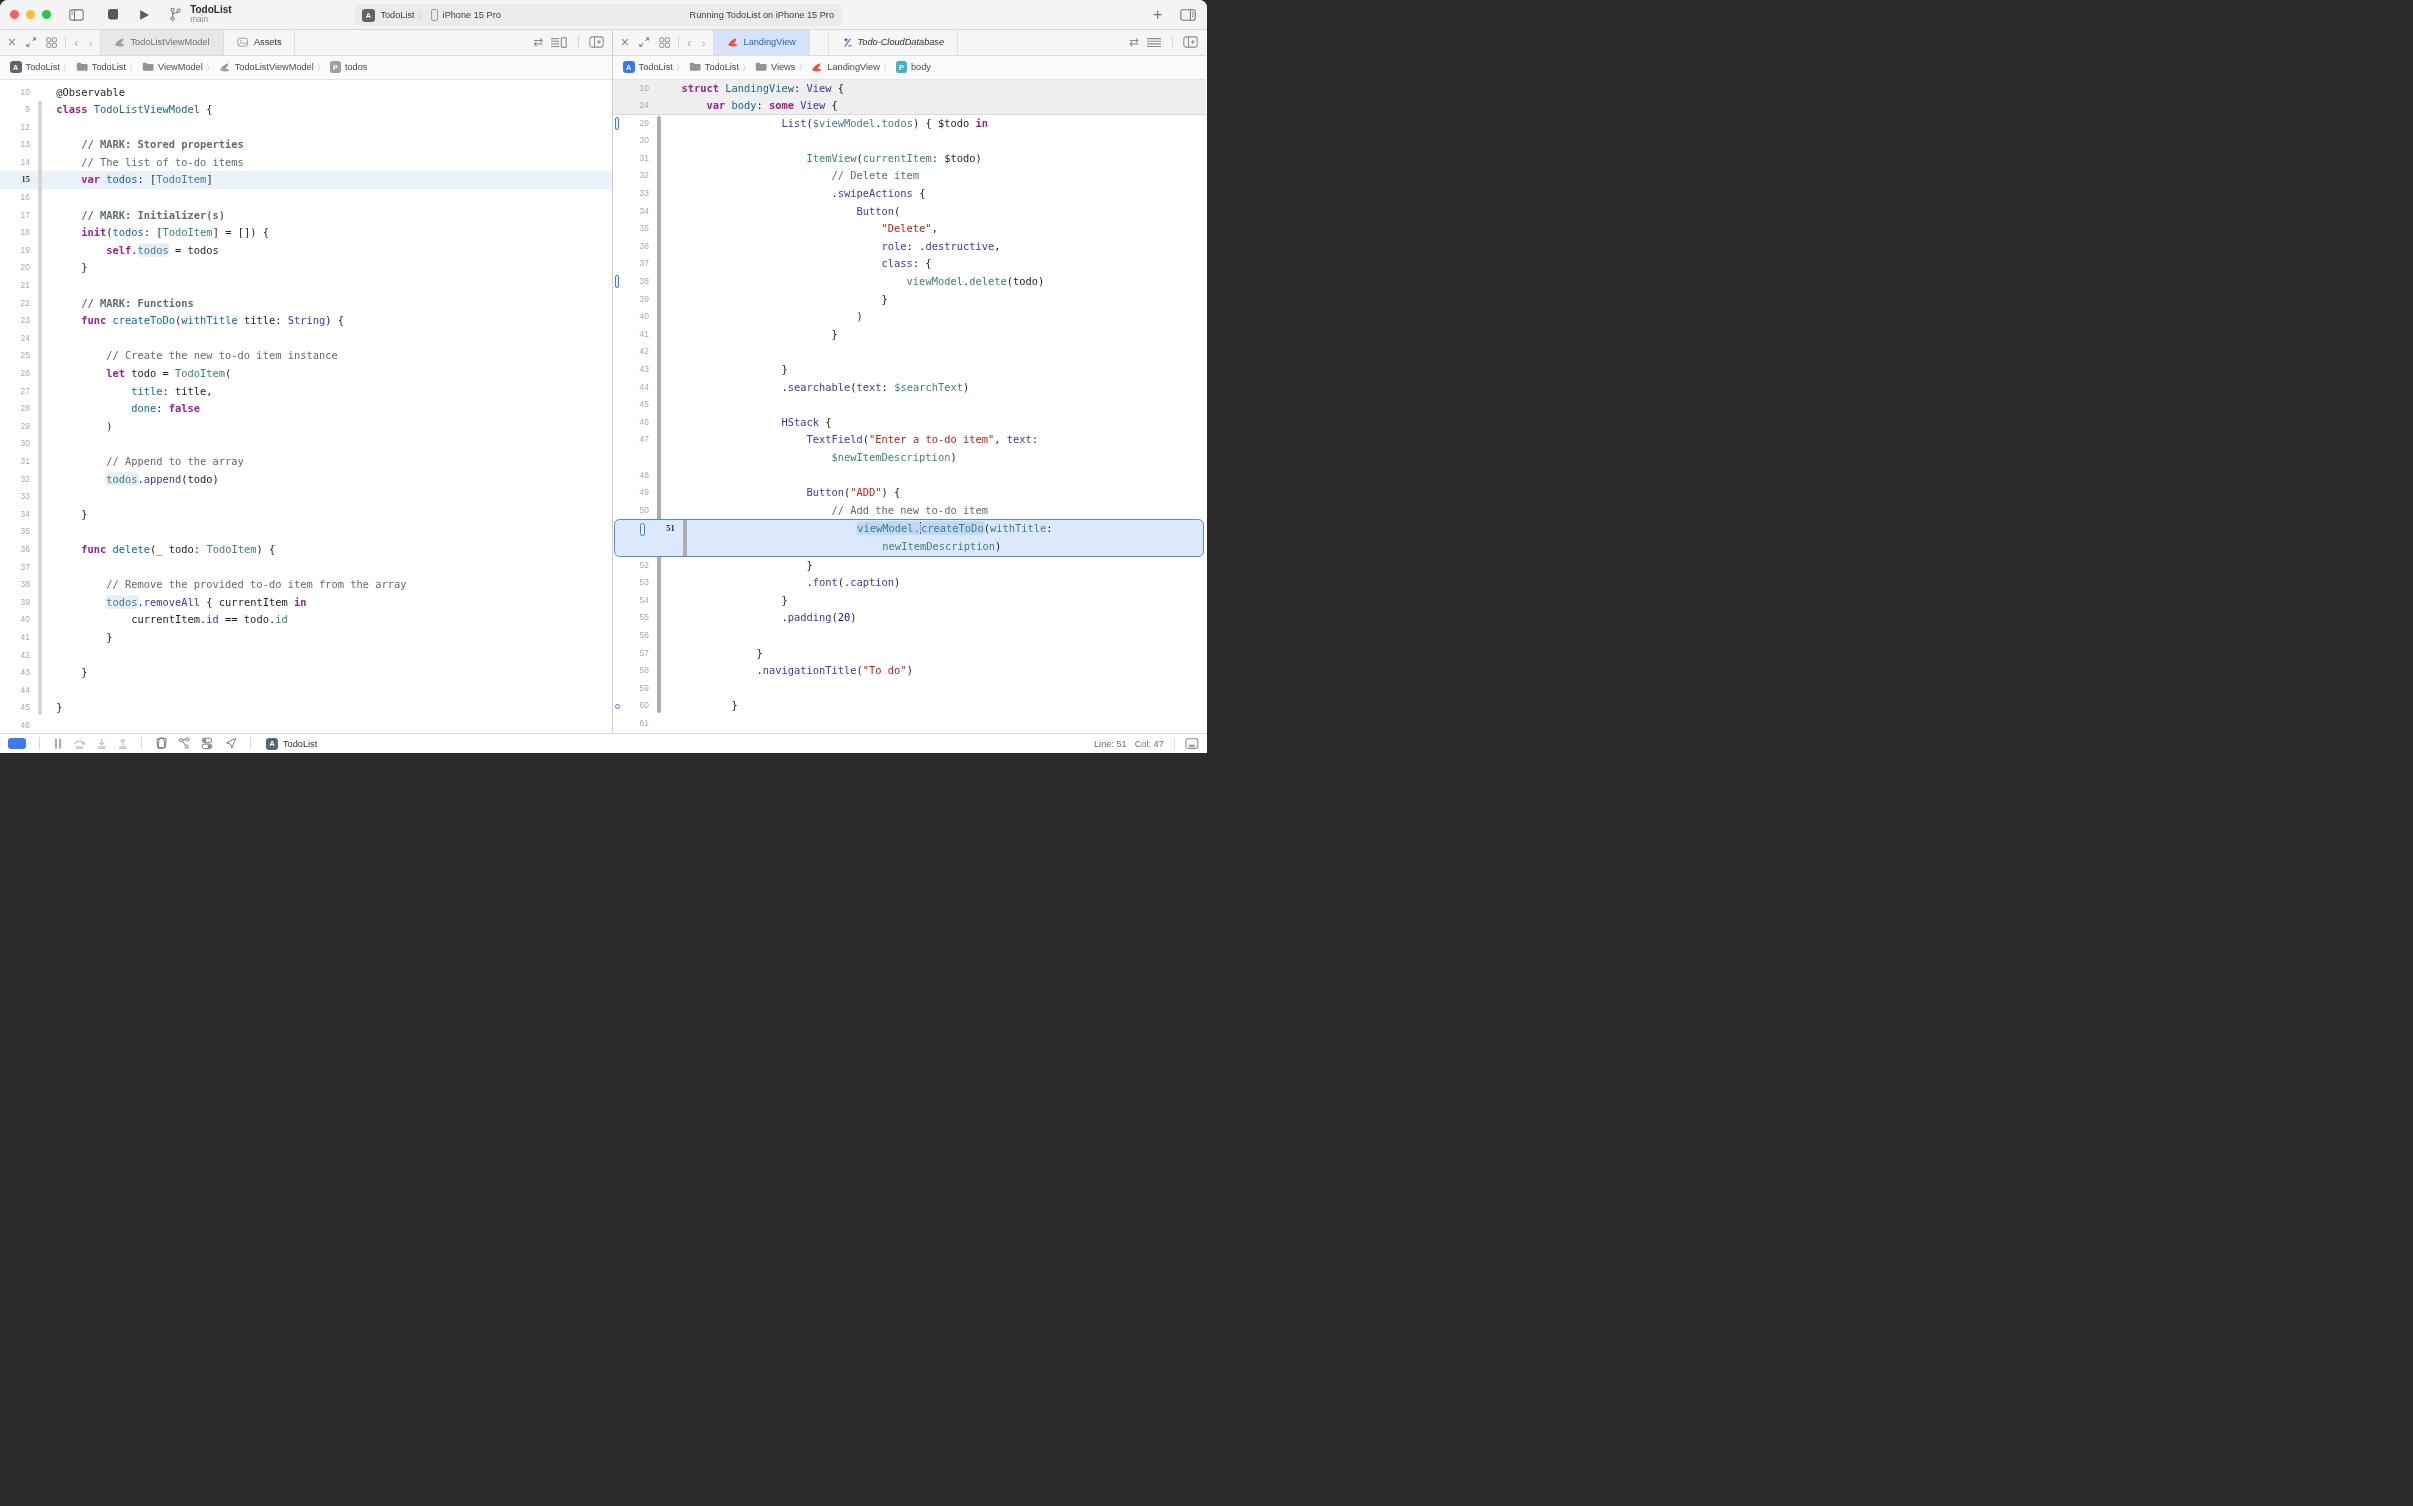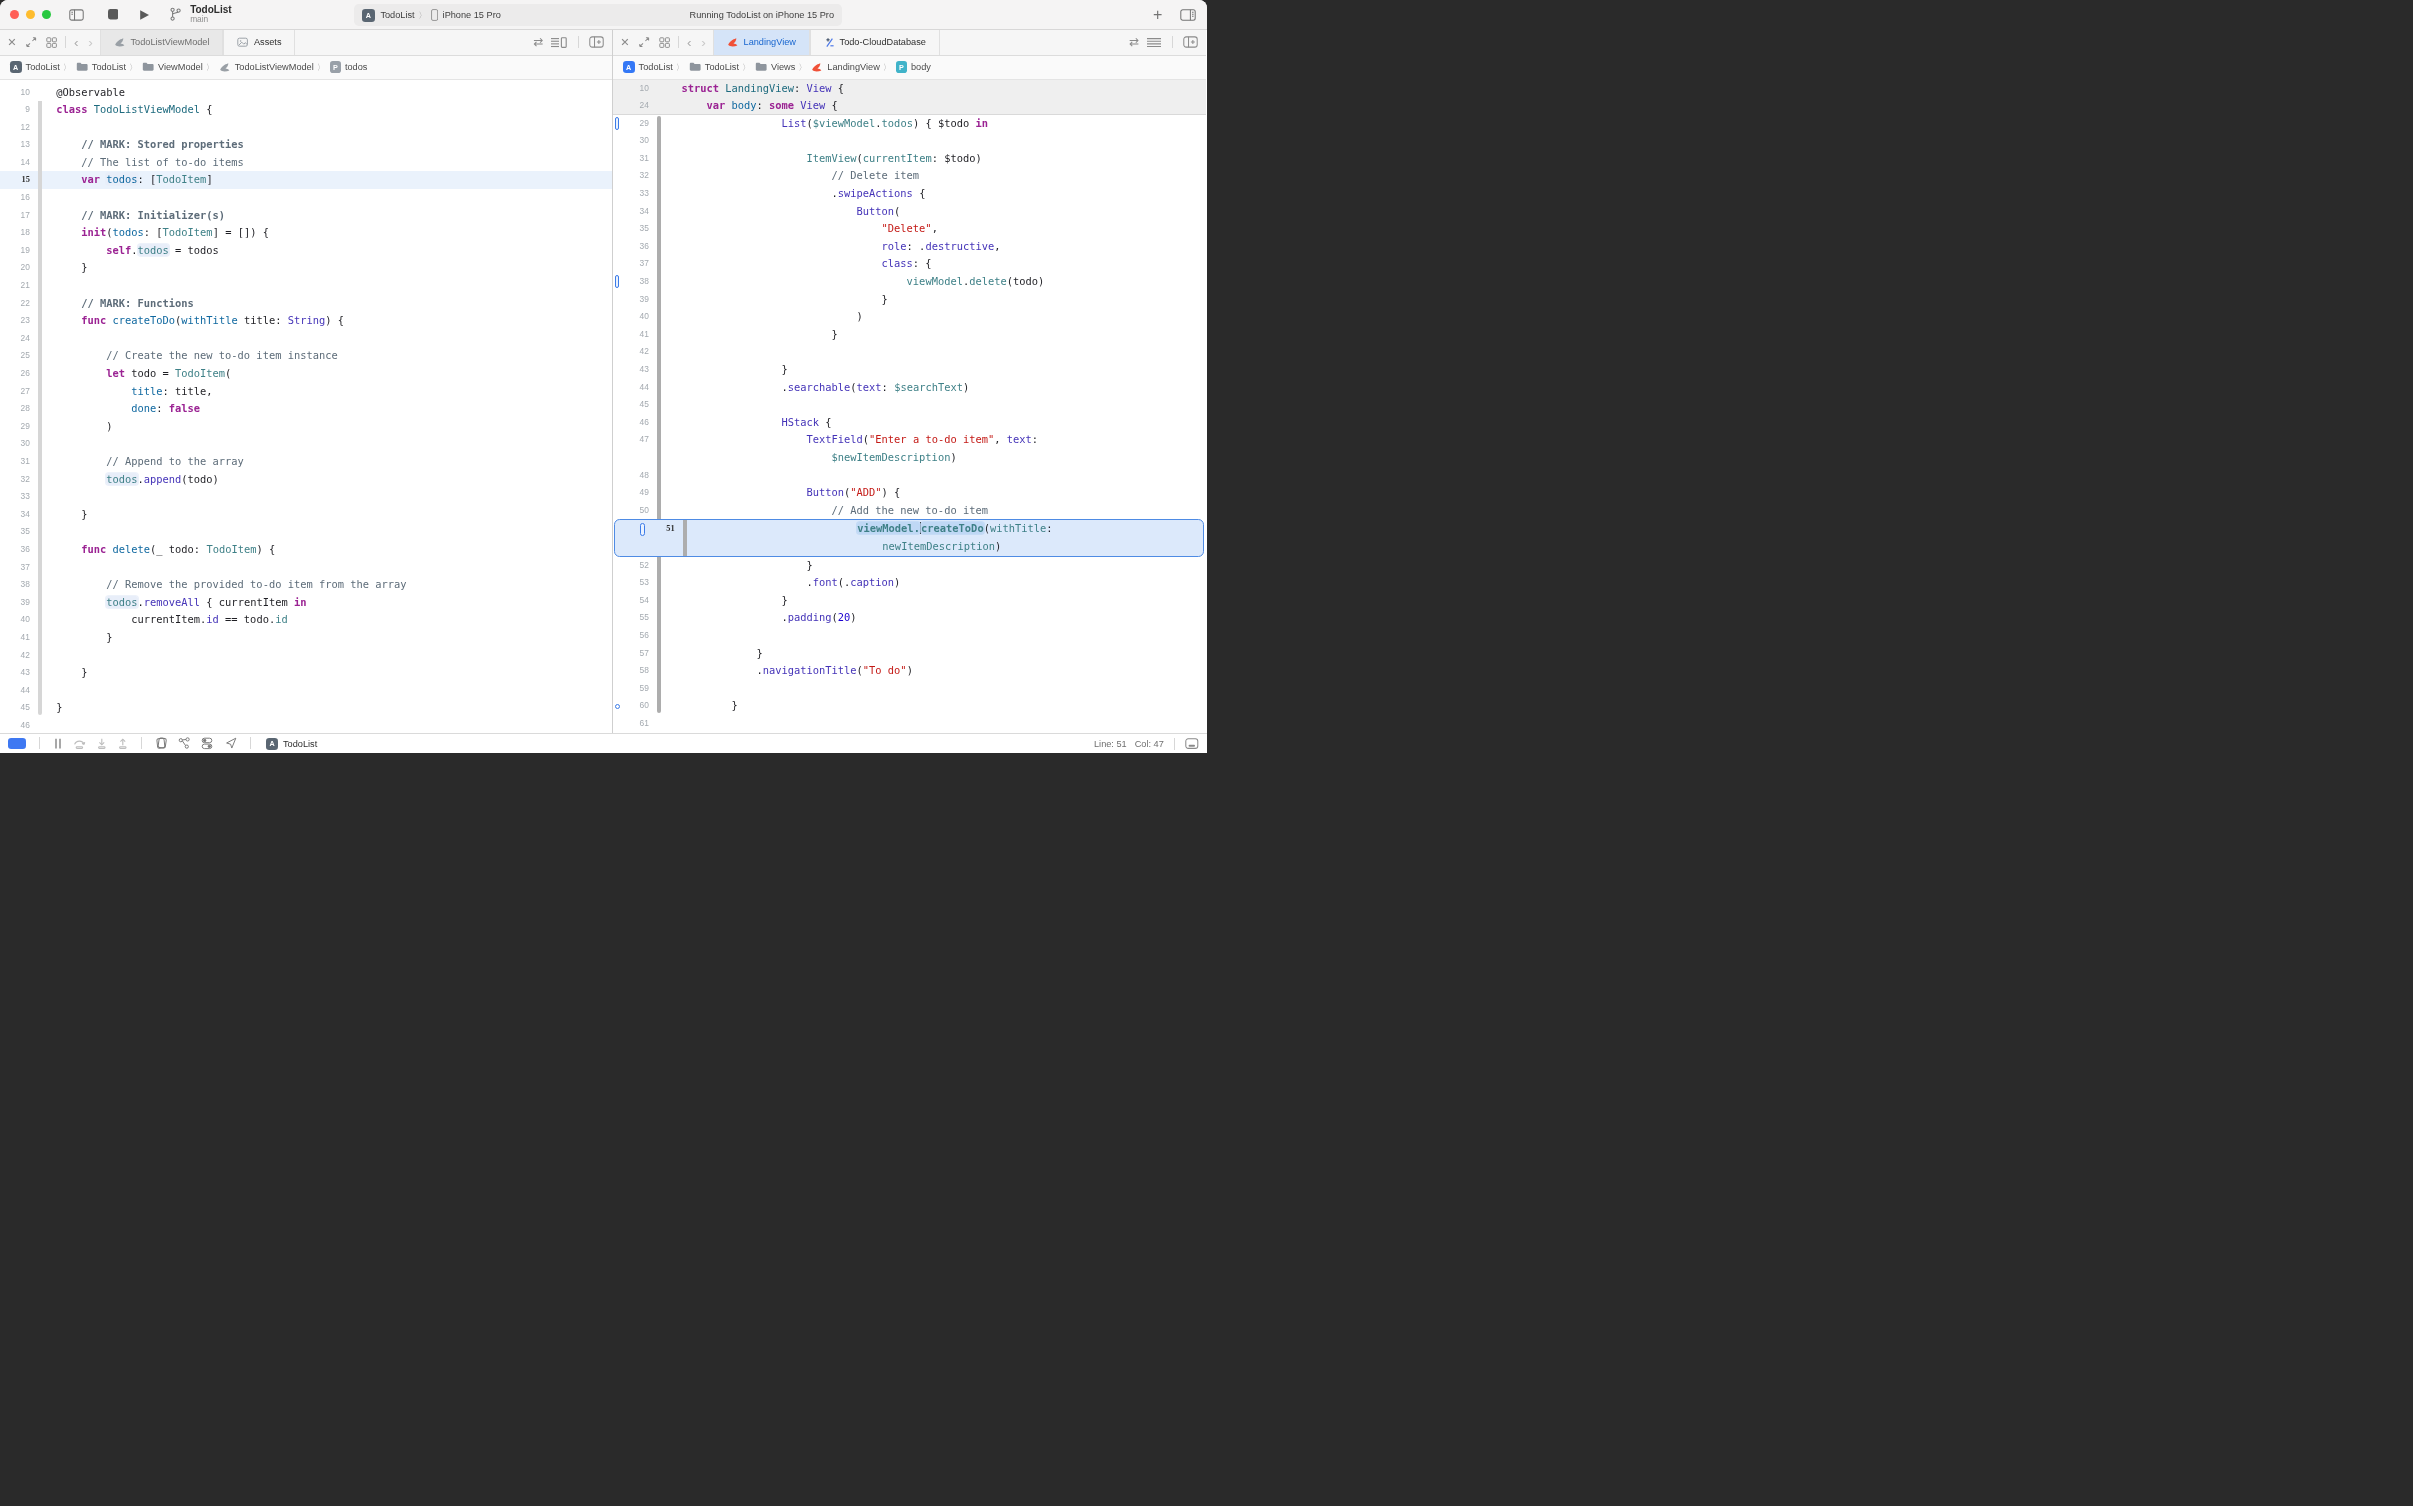--- a/index.html
+++ b/index.html
@@ -29,21 +29,21 @@
   .pane.right{width:593px;}
   
   .tabbar{height:25.5px;background:#F6F6F6;border-bottom:0.8px solid #DCDCDC;display:flex;align-items:stretch;font-size:9.6px;}
   .tb-controls{display:flex;align-items:center;gap:1.6px;padding:0 3.2px;}
   .tbbtn{color:#8B8B8B;font-size:10.4px;padding:0 4px;display:inline-flex;align-items:center;}
   .vline{width:0.8px;height:12px;background:#D7D7D7;margin:0 2.4px;}
   .tab{display:flex;align-items:center;gap:4.8px;padding:0 12.8px;font-size:9.2px;color:#2F2F2F;
        border-right:0.8px solid #E0E0E0;border-left:0.8px solid #E0E0E0;white-space:nowrap;}
   .tab.graybg{background:#E8E8E8;color:#6F6F6F;}
   .tab.activeblue{background:#D5E4F8;color:#1765CF;}
-  .tab.italic{}
+  .tab.italic{font-style:italic;margin-left:18px;}
   .tabbar .rightIcons{margin-left:auto;display:flex;align-items:center;gap:8px;padding-right:8px;}
   
   .crumbbar{height:24px;display:flex;align-items:center;background:#FAFAFA;border-bottom:0.8px solid #E4E4E4;
             padding-left:9.6px;font-size:9.2px;color:#4B4B4B;}
   .crumb{display:inline-flex;align-items:center;gap:4px;margin-right:3.2px;white-space:nowrap;}
   .crumb-chev{color:#A3A3A3;font-size:8px;margin-right:4.8px;}
   .pbadge{width:11.2px;height:11.2px;border-radius:2.8px;color:#fff;font-size:7.2px;font-weight:700;
           display:inline-flex;align-items:center;justify-content:center;}
   
   .editor{flex:1;background:#fff;overflow:hidden;position:relative;font-family:"DejaVu Sans Mono",monospace;}
@@ -75,21 +75,21 @@
   .t-cm{color:#5D6C79;}
   .t-cmb{color:#5D6C79;font-weight:700;margin-top:7px;}
   .t-str{color:#C41A16;}
   .t-num{color:#1C00CF;}
   .t-decl{color:#0F68A0;}
   .t-type{color:#3E8087;text-align:right;}
   .t-typedecl{color:#1D6A7E;}
   .t-sdk{color:#4433B8;}
   .t-pln{color:#1F1F24;}
   .tok{background:#E8EEF9;border-radius:2.4px;box-shadow:0 0 0 0.8px #E8EEF9;}
-  .toksel{background:#BFD8F5;border-radius:2.4px;box-shadow:0 0 0 0.8px #BFD8F5;font-weight:bold;}
+  .toksel{background:#BFD8F5;border-radius:2.4px;box-shadow:0 0 0 0.8px #BFD8F5;}
   .caret{display:inline-block;width:1.2px;height:12px;background:#000;vertical-align:-1.6px;}
   
   .bottombar{height:20px;background:#FFFFFF;border-top:0.8px solid #DADADA;display:flex;align-items:center;
              padding:0 8px;font-size:9.2px;color:#6F6F6F;position:relative;}
   .dbg{display:flex;align-items:center;gap:11.2px;}
   .bp-btn{width:17.6px;height:11.2px;border-radius:3.2px;background:#3E78F2;}
   .statusright{margin-left:auto;display:flex;align-items:center;gap:8px;color:#6F6F6F;}
   svg{display:block;}
   .appchip{display:flex;align-items:center;gap:4.8px;font-size:9.2px;color:#2E2E2E;}
 </style>

